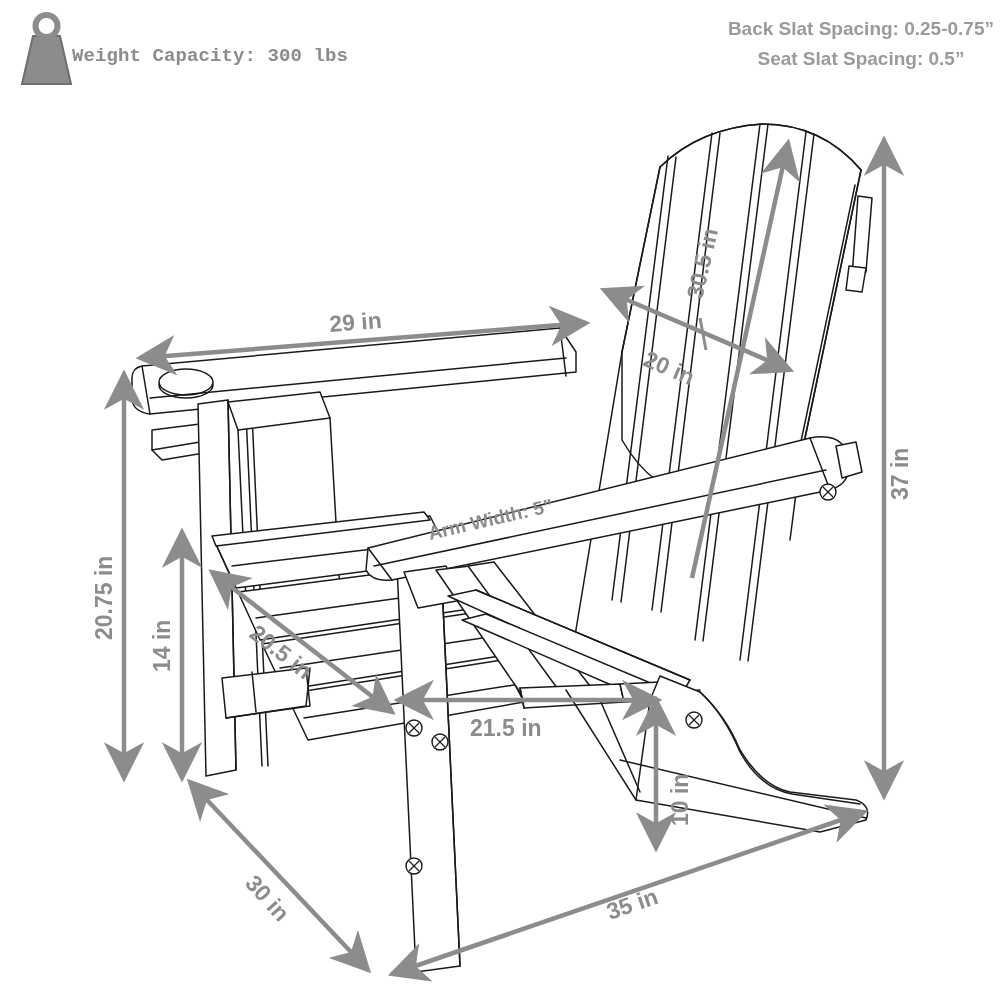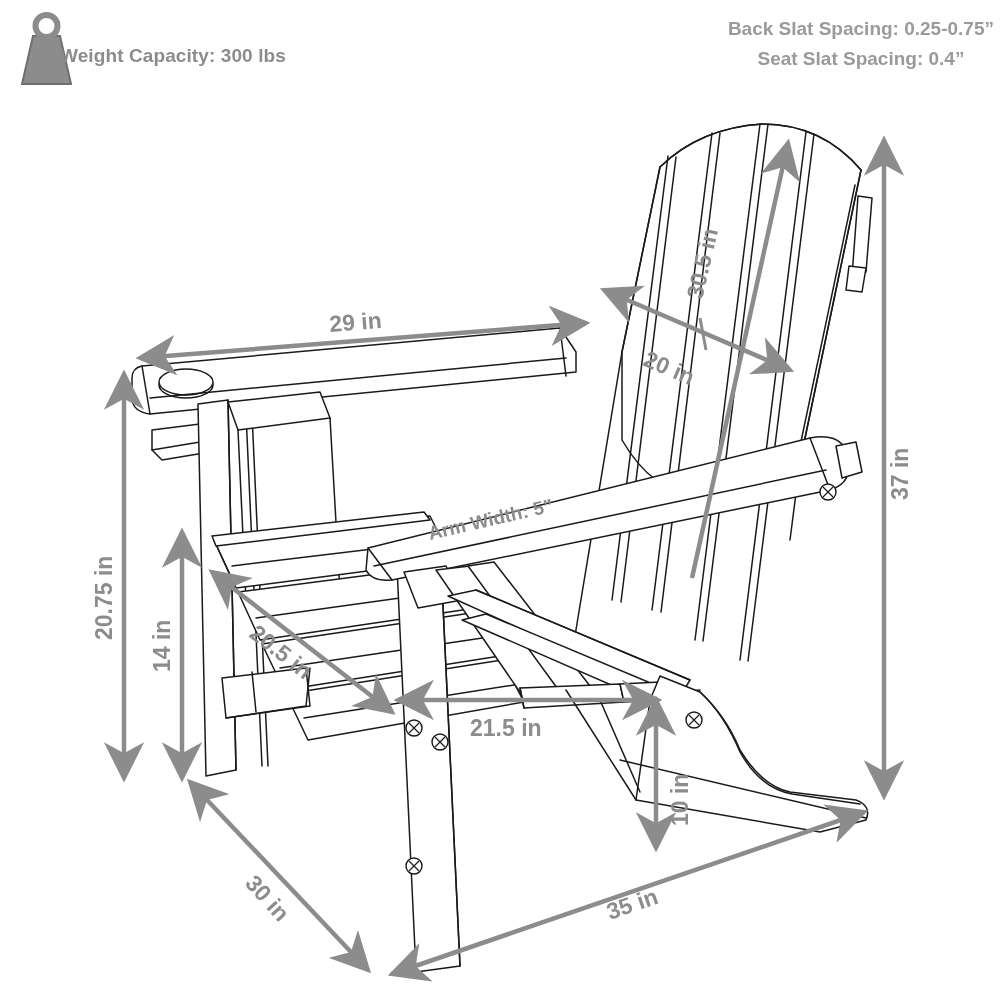--- a/index.html
+++ b/index.html
@@ -20,21 +20,21 @@
     height: 1000px;
   }
   .hdr {
     position: absolute;
     color: #8c8c8c;
     font-weight: bold;
     font-size: 19px;
     white-space: nowrap;
     letter-spacing: 0.1px;
   }
-  #weight-label { left: 60px; top: 45px; }
+  #weight-label { left: 72px; top: 45px; font-family: Liberation Mono, monospace; }
   #slat-block {
     position: absolute;
     right: 6px;
     top: 14px;
     text-align: center;
   }
   #slat-block div {
     color: #9a9a9a;
     font-weight: bold;
     font-size: 19px;
@@ -275,16 +275,16 @@
 
       <text class="dimtext" x="244" y="884" transform="rotate(48 244 884)">30 in</text>
     </g>
 
   </svg>
 
   <div class="hdr" id="weight-label">Weight Capacity: 300 lbs</div>
 
   <div id="slat-block">
     <div>Back Slat Spacing: 0.25-0.75”</div>
-    <div>Seat Slat Spacing: 0.4”</div>
+    <div>Seat Slat Spacing: 0.5”</div>
   </div>
 
 </div>
 
 </body></html>

